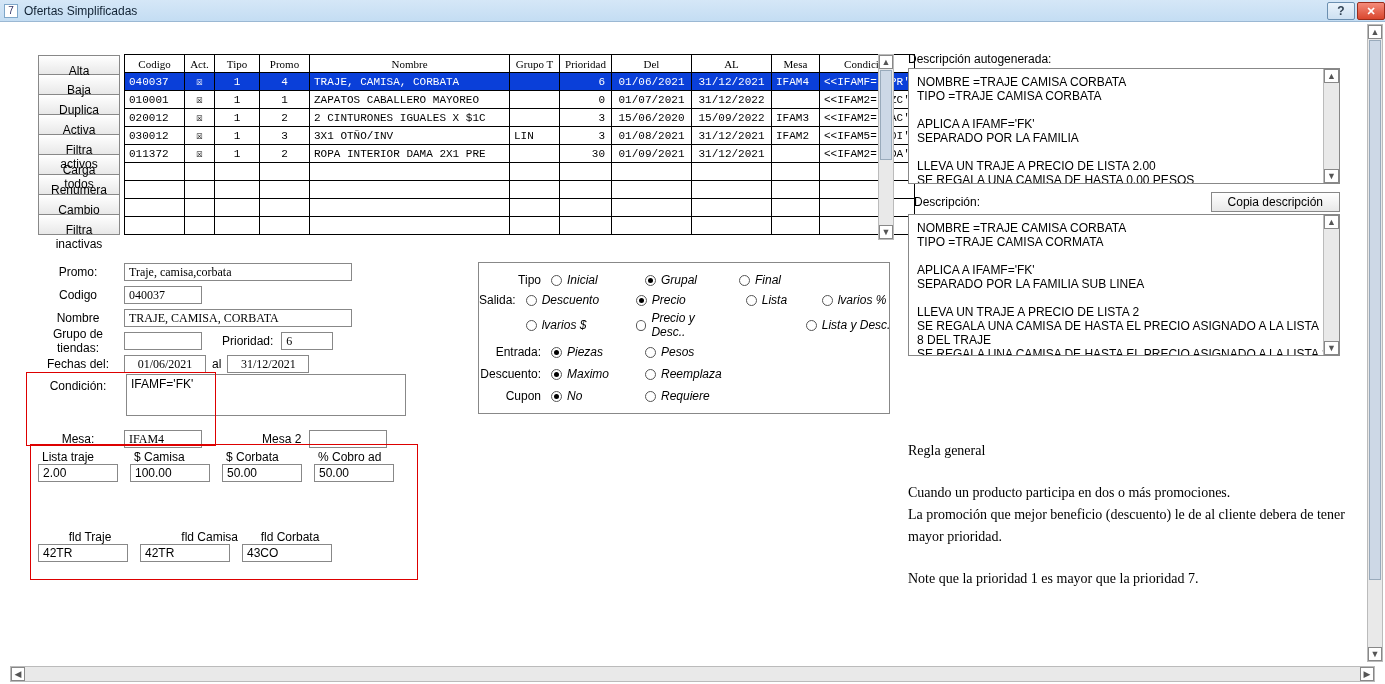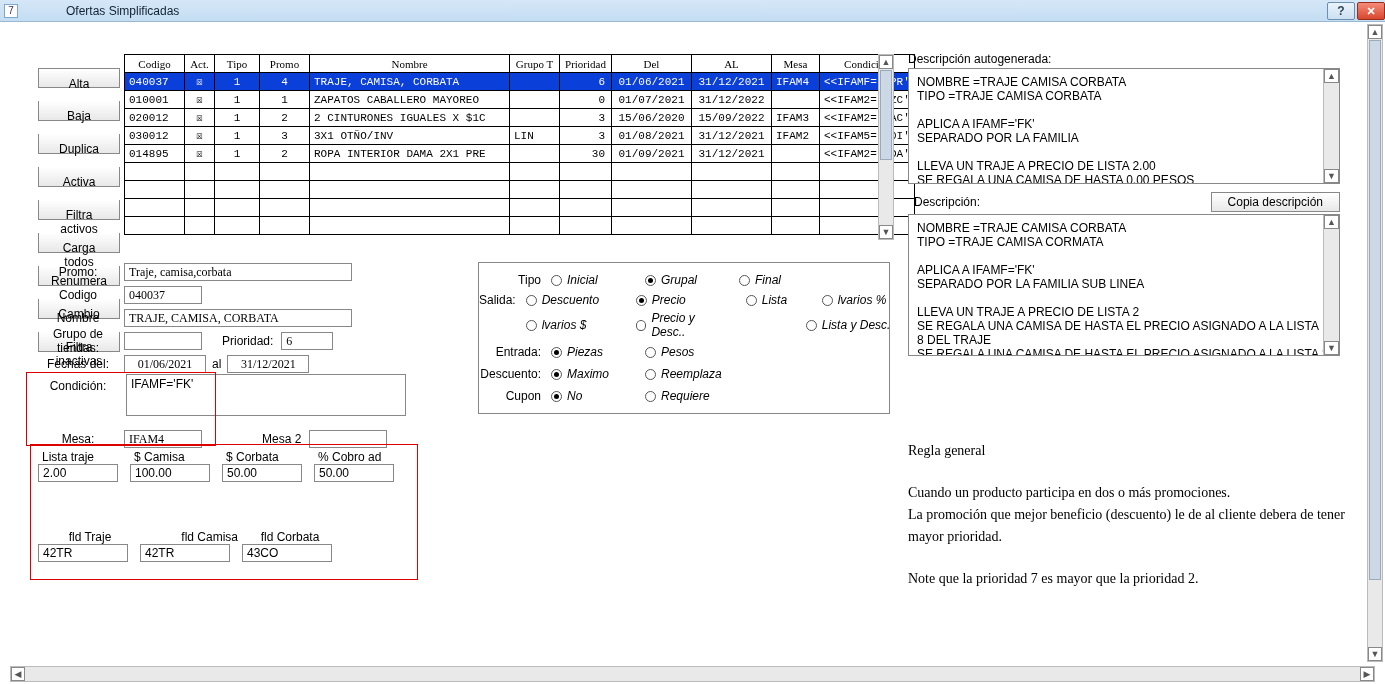--- a/index.html
+++ b/index.html
@@ -1,36 +1,36 @@
 <!DOCTYPE html>
 <html><head>
 <meta charset="utf-8">
 <style>
 * { box-sizing: border-box; font-family: "Segoe UI", Tahoma, sans-serif; font-size: 12px; margin: 0; padding: 0; }
 body { background: #fff; width: 1385px; height: 684px; position: relative; overflow: hidden; user-select: none; }
 
 
 .titlebar { height: 22px; background: linear-gradient(#d5e7f7,#c4ddf3); border-bottom: 1px solid #9bb8d3; display: flex; align-items: center; padding-left: 4px; }
 .titlebar .appicon { width: 14px; height: 14px; border: 1px solid #7fa7c9; display: inline-flex; align-items: center; justify-content: center; font-size: 10px; color: #336; margin-right: 6px; background:#fff;}
-.titlebar .title { color:#123;margin-left:42px; }
+.titlebar .title { color:#123; }
 .titlebar .spacer { flex:1; }
 .winbtn { width: 28px; height: 18px; margin-left: 2px; display: inline-flex; align-items:center; justify-content:center; border:1px solid #6b8fb0; border-radius:2px; background:linear-gradient(#eaf3fb,#cde0f1); }
 .winbtn.close { background:linear-gradient(#f48b7a,#d9472e); border-color:#9b2c1b; }
 .winbtn.close span { color:#fff; font-weight:bold; }
 .winbtn .help { font-weight:bold; color:#345; }
 .winbtn.close span::before{content:"✕"; font-size:11px;}
 .scrollh { position:absolute; left:10px; right:10px; bottom:2px; height:16px; background:#e9e9e9; border:1px solid #bbb; display:flex; align-items:center; }
 .scrollh .arrow-r { position:absolute; right:0; width:14px; height:14px; border:1px solid #888; background:#fff; display:flex; align-items:center; justify-content:center; }
 .scrollh .arrow-r::after{content:"▶"; font-size:9px; color:#555;}
 .scrollh .arrow-l{position:absolute; left:0;width:14px;height:14px;border:1px solid #888;background:#fff;display:flex;align-items:center;justify-content:center;}
 .scrollh .arrow-l::after{content:"◀";font-size:9px;color:#555;}
 
 
 .btncol { position:absolute; left:38px; top:55px; width:82px; }
-.btncol button { width:82px; height:20px; margin-bottom:0; display:block; border:1px solid #888; background:linear-gradient(#fff,#e8e8e8); font-size:12px; padding:8px; cursor:pointer;margin-top:13px; }
+.btncol button { width:82px; height:20px; margin-bottom:0; display:block; border:1px solid #888; background:linear-gradient(#fff,#e8e8e8); font-size:12px; padding:8px; cursor:pointer; }
 .btncol button + button { border-top:0; }
 
 
 .table-wrap { position:absolute; left:124px; top:54px; width:770px; }
 table.grid { border-collapse:collapse; table-layout:fixed; width:755px; }
 table.grid th, table.grid td { border:1px solid #000; height:18px; padding:0 4px; white-space:nowrap; overflow:hidden; font-family: "Courier New", monospace; font-size:11px; }
 table.grid th { background:#fff; font-family:"Segoe UI"; font-size:11px; text-align:center; font-weight:normal; }
 table.grid tr.sel td { background:#0a3fd9; color:#fff; }
 table.grid td.ctr, table.grid th.ctr { text-align:center; }
 table.grid td.right { text-align:right; padding-right:6px; }
@@ -219,21 +219,21 @@
           <td class="ctr">3</td>
           <td>3X1 OTÑO/INV</td>
           <td>LIN</td>
           <td class="right">3</td>
           <td class="ctr">01/08/2021</td>
           <td class="ctr">31/12/2021</td>
           <td>IFAM2</td>
           <td>&lt;&lt;IFAM5='50I'</td>
         </tr>
         <tr>
-          <td>014895</td>
+          <td>011372</td>
           <td class="ctr chk">☒</td>
           <td class="ctr">1</td>
           <td class="ctr">2</td>
           <td>ROPA INTERIOR DAMA 2X1 PRE</td>
           <td></td>
           <td class="right">30</td>
           <td class="ctr">01/09/2021</td>
           <td class="ctr">31/12/2021</td>
           <td></td>
           <td>&lt;&lt;IFAM2='2DA'</td>
@@ -491,19 +491,19 @@
         <div class="up"></div>
         <div class="down"></div>
       </div>
   </div>
 </div>
 
 <div class="rulebox">
   <p class="h">Regla general</p>
   <p class="para" style="white-space:pre-line">Cuando un producto participa en dos o más  promociones.
 La promoción que mejor beneficio (descuento)  le de al cliente debera de tener mayor prioridad.</p>
-  <p>Note que la prioridad 7 es mayor que la prioridad 2.</p>
+  <p>Note que la prioridad 1 es mayor que la prioridad 7.</p>
 </div>
 
 <div class="scrollh">
   <div class="arrow-l"></div>
   <div class="arrow-r"></div>
 </div>
 
 </body></html>

